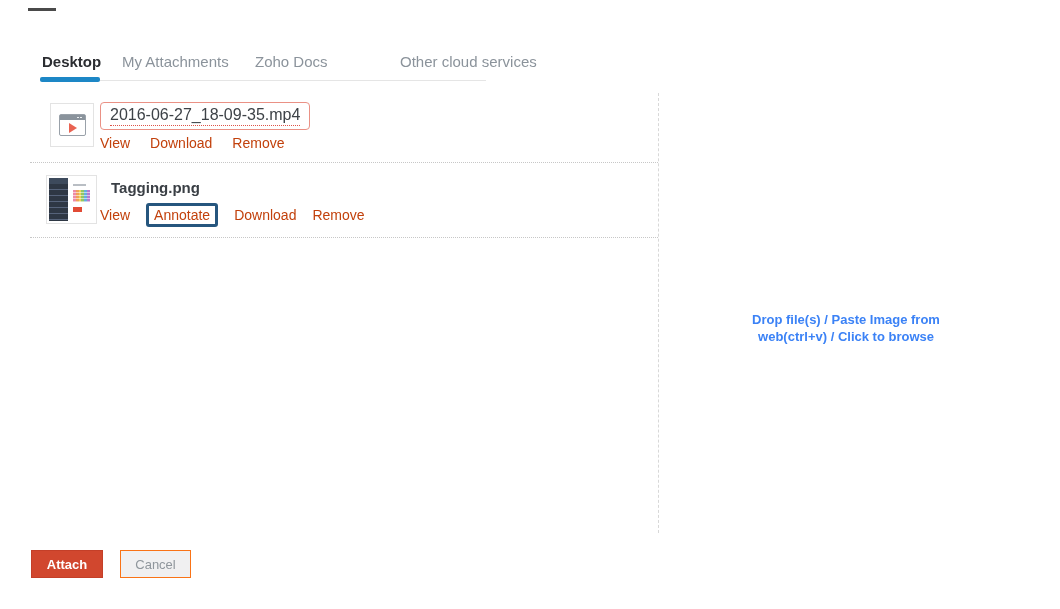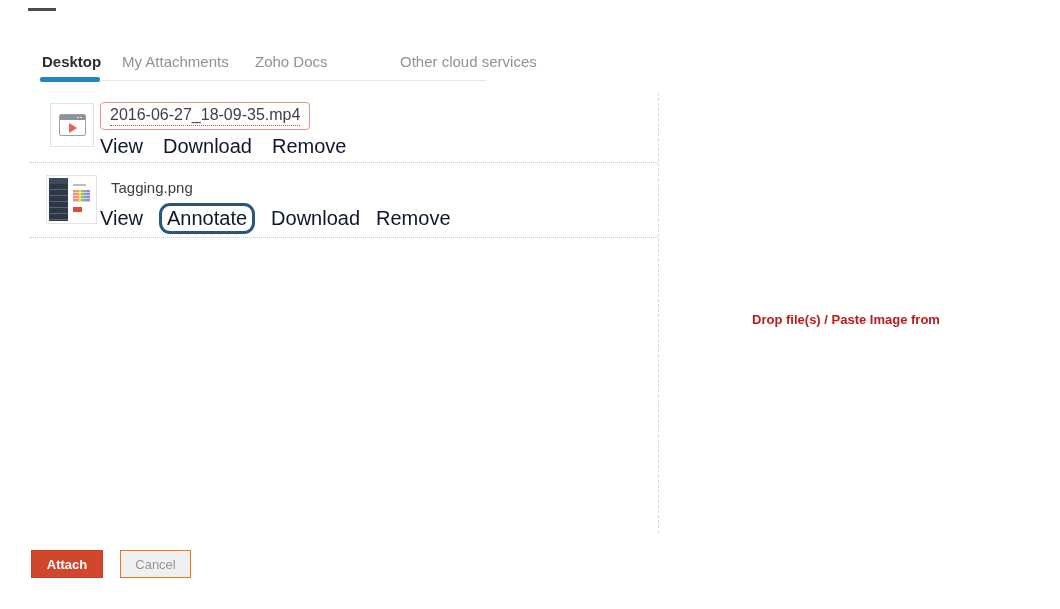--- a/index.html
+++ b/index.html
@@ -37,37 +37,37 @@
   .shot-palette { position:absolute; left:26px; top:14px; width:17px; height:12px;
     background-image:repeating-linear-gradient(180deg, rgba(255,255,255,0) 0 2px, rgba(255,255,255,.55) 2px 3px),
       linear-gradient(90deg,#ef8aa4 0 17%,#f0a157 17% 34%,#efd35b 34% 50%,#93c663 50% 67%,#66aede 67% 84%,#b57bd0 84% 100%); }
   .shot-btn { position:absolute; left:26px; top:31px; width:9px; height:5px; background:#e14b35; }
 
   .name-box { position:absolute; left:100px; top:102px; height:28px; min-width:201px;
     border:1px solid #ea9185; border-radius:4px; display:flex; align-items:center;
     padding:0 9px; cursor:text; }
   .name-box .nm { font-size:16px; color:#3d4247; border-bottom:1px dotted #de5347; padding-bottom:1px; white-space:nowrap;text-align:right; }
 
-  .plain-name { position:absolute; left:111px; top:179px; font-size:15px; color:#3a3f45; font-weight:400; }
+  .plain-name { position:absolute; left:111px; top:179px; font-size:15px; color:#3a3f45; font-weight:700; }
 
-  .actions { position:absolute; display:flex; align-items:center; gap:20px; font-size:20px; color:#0f172a; }
+  .actions { position:absolute; display:flex; align-items:center; gap:20px; font-size:14px; color:#c2410c; }
   .actions-1 { left:100px; top:135px; }
   .actions-2 { left:100px; top:203px; gap:16px; }
   .action { cursor:pointer; white-space:nowrap; }
-  .annotate-box { border:3px solid #26567e; border-radius:11px; padding:1px 5px; }
+  .annotate-box { border:3px solid #26567e; border-radius:3px; padding:1px 5px; }
 
   .row-sep { position:absolute; left:30px; width:628px; height:0; border-top:1px dotted #c7c7c7; }
   .sep-1 { top:162px; }
   .sep-2 { top:237px; }
 
   
   .v-divider { position:absolute; left:658px; top:93px; height:440px; width:0; border-left:1px dashed #d8d8d8; }
   .dropzone { position:absolute; left:659px; top:93px; width:374px; height:440px; cursor:pointer; }
   .drop-text { position:absolute; left:0; top:218px; width:100%; text-align:center;
-    font-size:13px; line-height:17px; color:#b91c1c; font-weight:600; }
+    font-size:13px; line-height:17px; color:#3b82f6; font-weight:600; }
 
   
   .btn { position:absolute; top:550px; height:28px; border-radius:0; font-size:13px;
     display:flex; align-items:center; justify-content:center; cursor:pointer; }
   .btn-attach { left:31px; width:72px; background:#d1472e; color:#ffffff; font-weight:bold; border:1px solid #c43f28; }
   .btn-cancel { left:120px; width:71px; background:#f0f0f1; color:#8f969c; border:1px solid #f97316; }
 </style>
 </head>
 <body>
 
@@ -113,19 +113,20 @@
     <span class="action annotate-box">Annotate</span>
     <span class="action">Download</span>
     <span class="action">Remove</span>
   </div>
   <div class="row-sep sep-2"></div>
 
   <div class="v-divider"></div>
   <div class="dropzone">
     <div class="drop-text">
       <div>Drop file(s) / Paste Image from</div>
+      <div>web(ctrl+v) / Click to browse</div>
     </div>
   </div>
 
   <div class="btn btn-attach">Attach</div>
   <div class="btn btn-cancel">Cancel</div>
 
 </div>
 
 </body></html>

